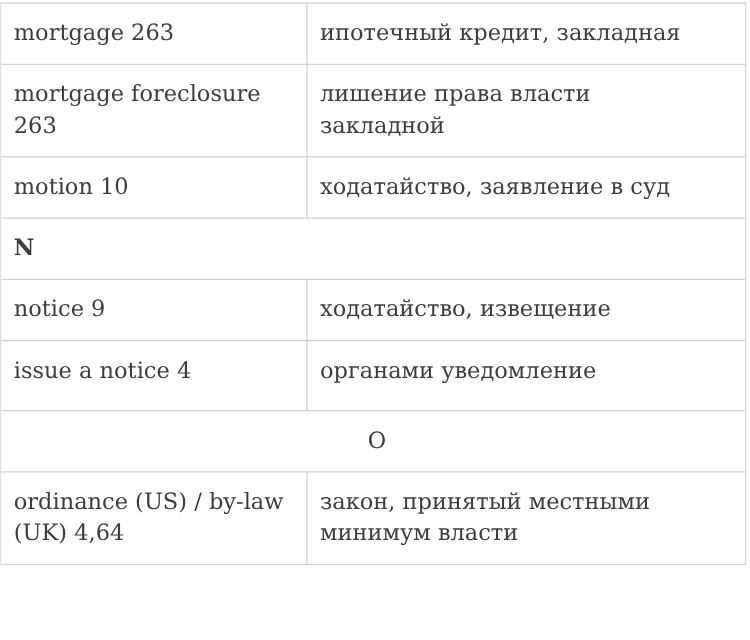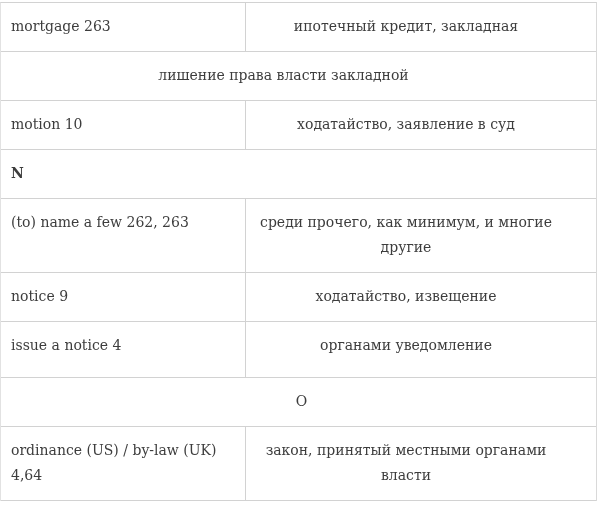--- a/index.html
+++ b/index.html
@@ -30,32 +30,31 @@
     display: flex;
     min-height: 48px;
     box-sizing: border-box;
     border-bottom: 1px solid #d2d2d2;
   }
   .row.tall {
     min-height: 56px;
   }
   .cell {
     box-sizing: border-box;
-    font-size: 14px;
+    font-size: 18px;
     line-height: 25px;
     padding: 11px 4px 12px 10px;
   }
   .cell.en {
     flex: 0 0 245px;
     border-right: 1px solid #d2d2d2;
   }
   .cell.ru {
     flex: 1 1 auto;
     padding-right: 40px;
-    text-align: center;
   }
   .row.section .cell {
     flex: 1 1 auto;
     border-right: none;
   }
   .row.section-left .cell {
     font-weight: bold;
     text-align: left;
   }
   .row.section-center .cell {
@@ -67,49 +66,46 @@
 <body>
 
 <div class="glossary-table">
 
   <div class="row">
     <div class="cell en">mortgage 263</div>
     <div class="cell ru">ипотечный кредит, закладная</div>
   </div>
 
   <div class="row">
+    <div class="cell en">mortgage foreclosure 263</div>
     <div class="cell ru">лишение права власти закладной</div>
   </div>
 
   <div class="row">
     <div class="cell en">motion 10</div>
     <div class="cell ru">ходатайство, заявление в суд</div>
   </div>
 
   <div class="row section section-left">
     <div class="cell">N</div>
   </div>
 
-  <div class="row">
-    <div class="cell en">(to) name a few 262, 263</div>
-    <div class="cell ru">среди прочего, как минимум, и многие другие</div>
-  </div>
 
   <div class="row">
     <div class="cell en">notice 9</div>
     <div class="cell ru">ходатайство, извещение</div>
   </div>
 
   <div class="row tall">
     <div class="cell en">issue a notice 4</div>
     <div class="cell ru">органами уведомление</div>
   </div>
 
   <div class="row section section-center">
     <div class="cell">O</div>
   </div>
 
   <div class="row">
     <div class="cell en">ordinance (US) / by-law (UK) 4,64</div>
-    <div class="cell ru">закон, принятый местными органами власти</div>
+    <div class="cell ru">закон, принятый местными минимум власти</div>
   </div>
 
 </div>
 
 </body></html>

